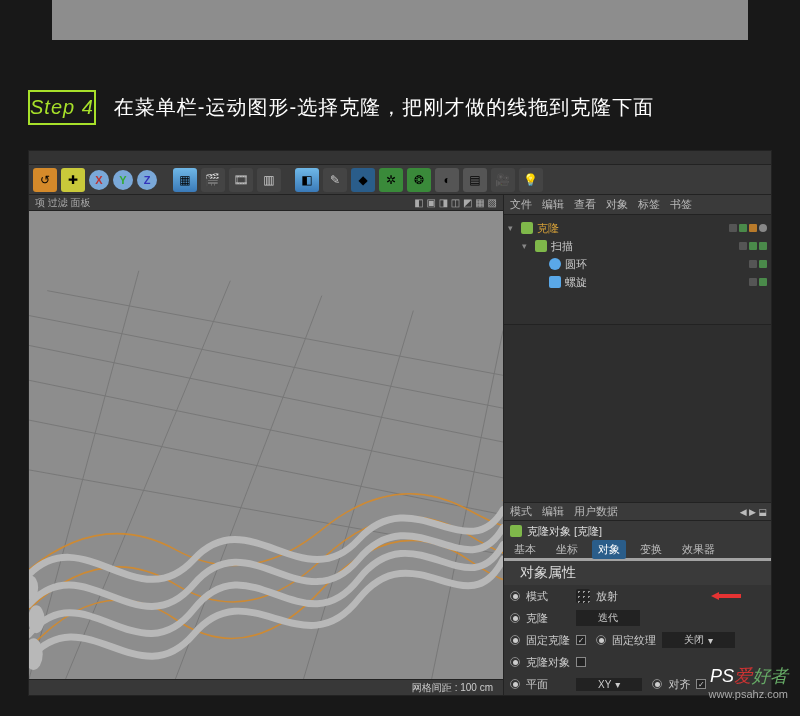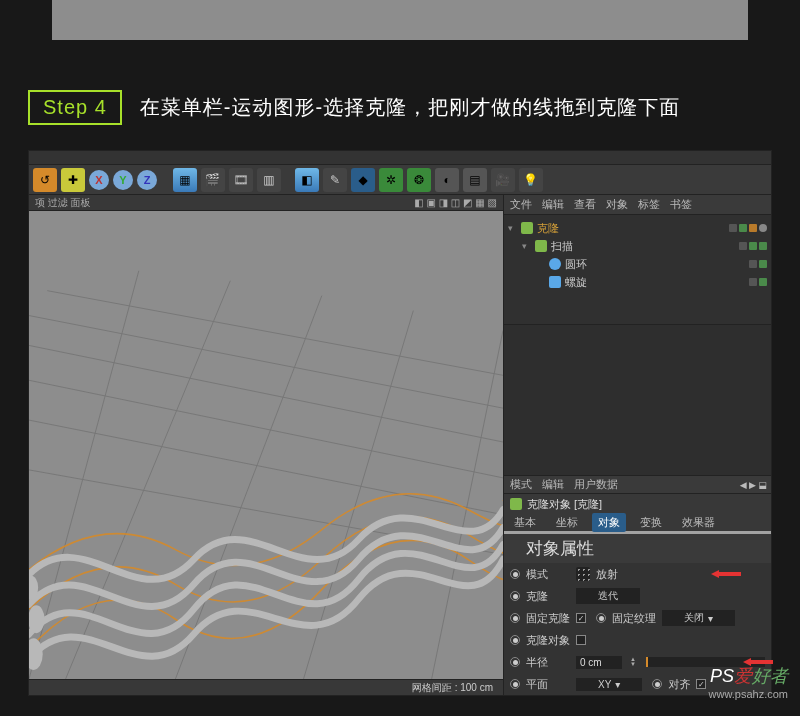--- a/index.html
+++ b/index.html
@@ -1,19 +1,19 @@
 <!DOCTYPE html>
 <html><head>
 <meta charset="utf-8">
 <style>
 *{margin:0;padding:0;box-sizing:border-box;font-family:"Microsoft YaHei",sans-serif}
 body{background:#181818;width:800px;height:716px;overflow:hidden;position:relative}
 .prev-fragment{position:absolute;top:0;left:52px;width:696px;height:40px;background:#8d8d8d}
 .step-row{position:absolute;top:90px;left:28px;right:28px;display:flex;align-items:center;gap:18px}
-.step-badge{border:2px solid #a7e02a;color:#a7e02a;padding:4px 13px;font-size:20px;letter-spacing:1px}
+.step-badge{border:2px solid #a7e02a;color:#a7e02a;padding:4px 0;font-size:20px;font-style:italic;letter-spacing:1px}
 .step-text{color:#fff;font-size:20px;letter-spacing:1px}
 .app{position:absolute;top:150px;left:28px;width:744px;height:546px;background:#353535;display:flex;flex-direction:column;border:1px solid #222}
 .menubar{height:14px;background:#333;border-bottom:1px solid #222;color:#aaa;font-size:9px;padding:1px 4px;white-space:nowrap;overflow:hidden}
 .toolbar{height:30px;background:#3a3a3a;border-bottom:1px solid #222;display:flex;align-items:center;padding:0 4px;gap:4px}
 .tool-btn{width:24px;height:24px;border-radius:3px;display:flex;align-items:center;justify-content:center;font-size:12px}
 .tb-orange{background:#d58a2a}
 .tb-plus{background:#c9c93a}
 .tb-xyz{width:20px;height:20px;border-radius:50%;display:flex;align-items:center;justify-content:center;font-weight:bold;font-size:11px}
 .tb-x{background:#7aa8d8;color:#b33}
 .tb-y{background:#7aa8d8;color:#3a3}
@@ -41,21 +41,21 @@
 .h-dot.g{background:#4a8a4a}.h-dot.o{background:#b87a2a}
 .tree-toggle{color:#888;font-size:9px;width:9px}
 .spacer{flex:1;background:#2e2e2e}
 .attr-panel{background:#333;border-top:1px solid #222}
 .attr-top{height:18px;background:#3a3a3a;display:flex;align-items:center;gap:10px;padding:0 6px;color:#bbb;font-size:11px;border-bottom:1px solid #222;position:relative}
 .nav-arrows{position:absolute;right:4px;display:flex;gap:2px;font-size:9px}
 .attr-title{height:20px;display:flex;align-items:center;gap:5px;padding:0 6px;color:#ddd;font-size:11px;background:#383838}
 .attr-tabs{height:20px;display:flex;align-items:center;gap:8px;color:#bbb;font-size:11px;background:#383838;border-bottom:3px solid #a3a3a3;padding:0 4px}
 .attr-tab{padding:2px 6px;border-radius:2px}
 .attr-tab.active{background:#2a5d8a;color:#fff}
-.attr-section-title{padding:3px 22px;color:#ddd;font-size:17px;background:#3a3a3a}
+.attr-section-title{padding:3px 16px;color:#ddd;font-size:14px;background:#3a3a3a}
 .attr-row{display:flex;align-items:center;height:22px;padding:2px 6px;gap:6px;color:#ccc;font-size:11px;position:relative}
 .radio{width:10px;height:10px;border:1px solid #888;border-radius:50%;display:inline-flex;align-items:center;justify-content:center}
 .radio.on::after{content:"";width:5px;height:5px;background:#ccc;border-radius:50%}
 .check{width:10px;height:10px;border:1px solid #888;background:#222;display:inline-flex;align-items:center;justify-content:center;font-size:8px;color:#ccc}
 .label-w{width:44px}
 .mode-icon{width:14px;height:14px;display:inline-block;background:radial-gradient(circle,#999 1px,transparent 1px) 0 0/5px 5px,#222;border-radius:2px}
 .field{background:#222;color:#ddd;padding:1px 4px;font-size:10px;min-width:46px;display:inline-block}
 .dropdown{background:#222;color:#ccc;padding:1px 22px;font-size:10px;display:inline-flex;align-items:center;gap:4px}
 .spin{display:inline-flex;flex-direction:column;justify-content:center;font-size:6px;line-height:5px;color:#aaa;margin-left:2px}
 .slider-track{flex:1;height:10px;background:#222;position:relative;margin-left:4px}
@@ -250,32 +250,20 @@
             </span>
         </div>
 
         <div class="attr-row">
           <span class="radio on"></span>
           <span>克隆对象</span>
           <span class="check"></span>
         </div>
 
 
-        <div class="attr-row">
-          <span class="radio on"></span>
-          <span class="label-w">半径</span>
-          <span class="field">0 cm</span>
-          <span class="spin">▲<br>▼</span>
-          <span class="slider-track">
-              <span class="slider-fill" style="width:2%"></span>
-            </span>
-          <span class="red-arrow" style="right:-2px"><svg viewBox="0 0 30 10">
-                <polygon points="0,5 8,1 8,3 30,3 30,7 8,7 8,9" fill="#e53333"></polygon>
-              </svg></span>
-        </div>
 
         <div class="attr-row">
           <span class="radio on"></span>
           <span class="label-w">平面</span>
           <span class="dropdown">
               <span>XY</span> 
               <span>▾</span>
             </span>
           <span class="radio on" style="margin-left:4px"></span>
           <span>对齐</span>

